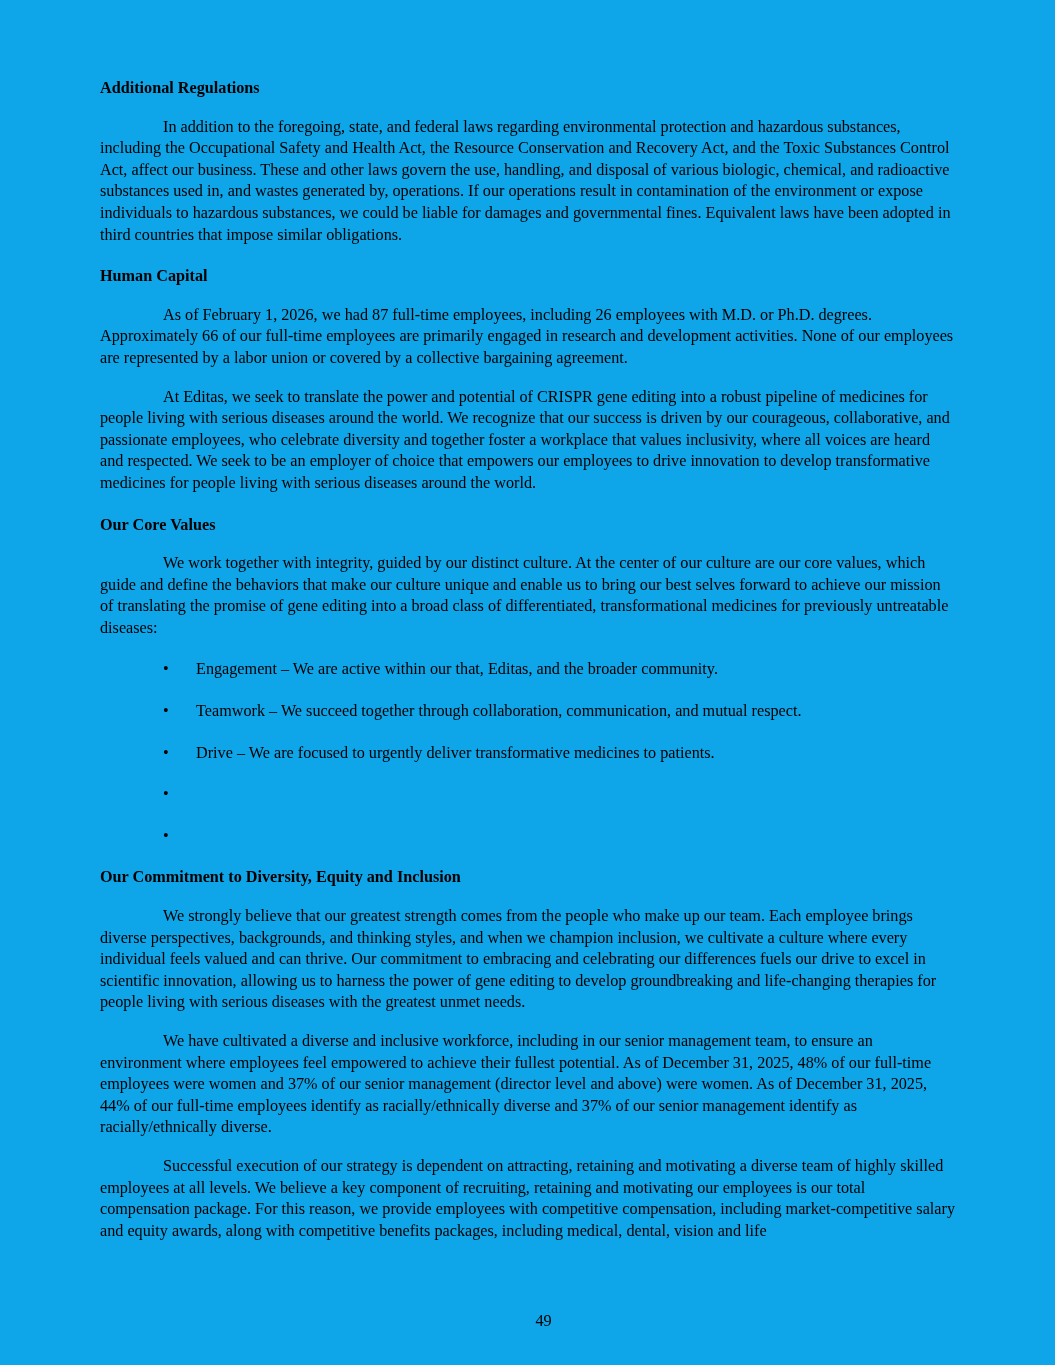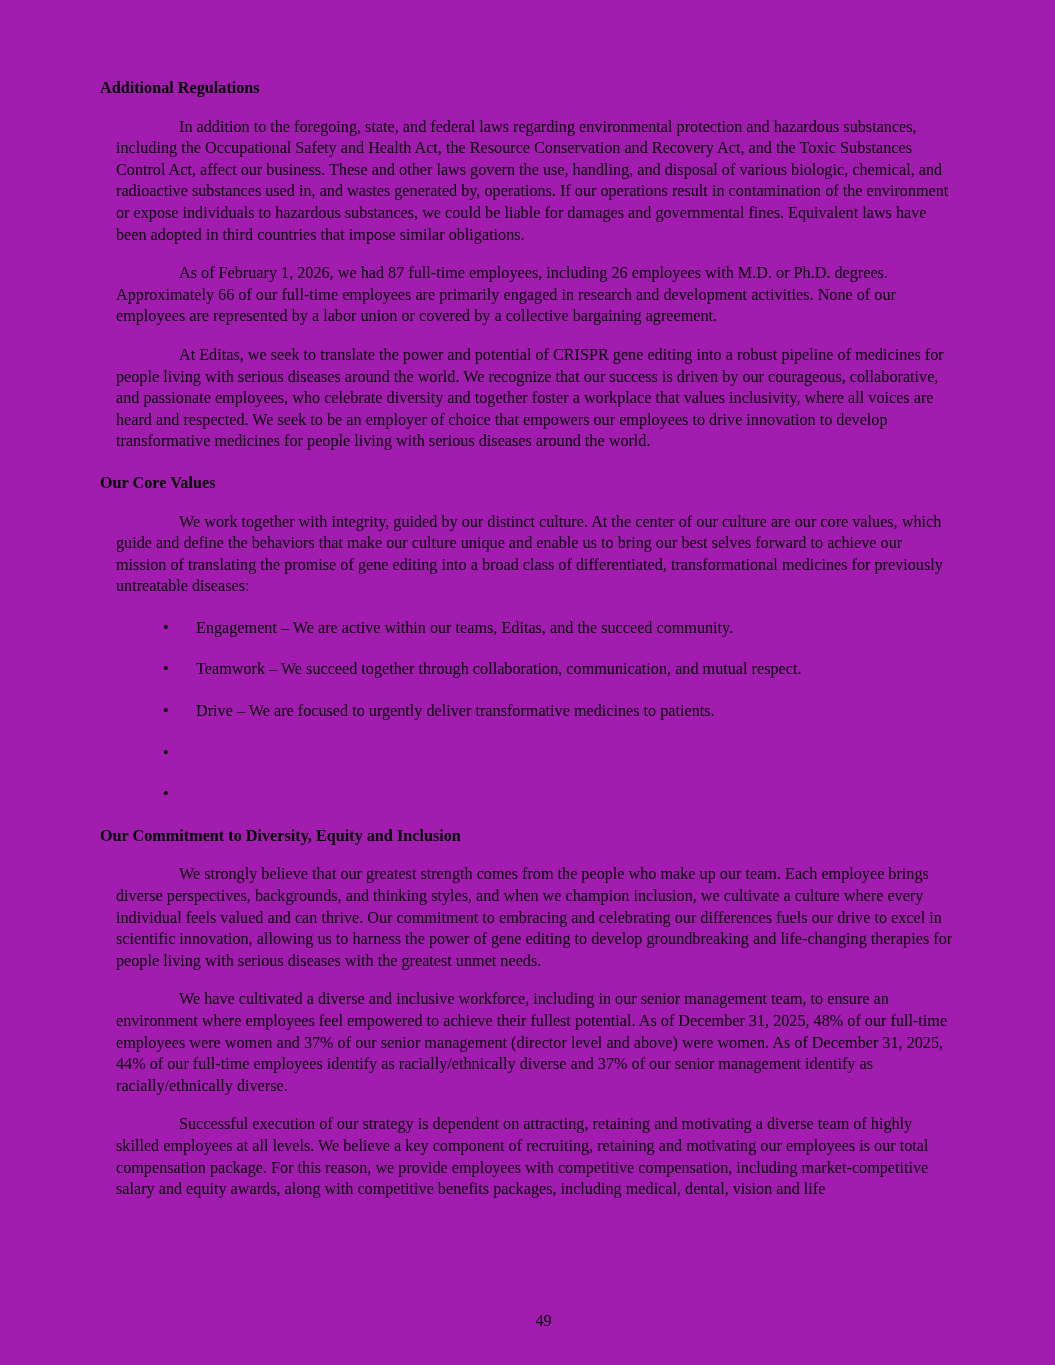--- a/index.html
+++ b/index.html
@@ -5,41 +5,41 @@
   html, body {
     margin: 0;
     padding: 0;
     background: #e8e8e8;
   }
   .page {
     position: relative;
     width: 1055px;
     height: 1365px;
     margin: 0 auto;
-    background: #a21caf;
+    background: #0ea5e9;
     color: #000000;
     font-family: "Liberation Serif", "DejaVu Serif", serif;
     font-size: 16.2px;
     line-height: 21.6px;
     overflow: hidden;
   }
   .content {
     position: absolute;
     top: 78px;
     left: 100px;
     width: 856px;
   }
   .content > :first-child { margin-top: 0; }
   .heading {
     font-weight: bold;
     margin: 20px 0 0 0;
   }
   .heading.italic { }
   .para {
-    margin: 17px 0 0 16px;
+    margin: 17px 0 0 0;
     text-indent: 63px;
     text-align: left;
   }
   .bullet-item {
     display: flex;
     margin: 20px 0 0 0;
   }
   .bullet-marker {
     flex: none;
     margin-left: 63px;
@@ -55,27 +55,28 @@
     padding-left: 16px;
   }
 </style>
 </head>
 <body>
 
 <div class="page">
   <div class="content" id="content">
       <div class="heading">Additional Regulations</div>
       <p class="para">In addition to the foregoing, state, and federal laws regarding environmental protection and hazardous substances, including the Occupational Safety and Health Act, the Resource Conservation and Recovery Act, and the Toxic Substances Control Act, affect our business. These and other laws govern the use, handling, and disposal of various biologic, chemical, and radioactive substances used in, and wastes generated by, operations. If our operations result in contamination of the environment or expose individuals to hazardous substances, we could be liable for damages and governmental fines. Equivalent laws have been adopted in third countries that impose similar obligations.</p>
+      <div class="heading">Human Capital</div>
       <p class="para">As of February 1, 2026, we had 87 full-time employees, including 26 employees with M.D. or Ph.D. degrees. Approximately 66 of our full-time employees are primarily engaged in research and development activities. None of our employees are represented by a labor union or covered by a collective bargaining agreement.</p>
       <p class="para">At Editas, we seek to translate the power and potential of CRISPR gene editing into a robust pipeline of medicines for people living with serious diseases around the world. We recognize that our success is driven by our courageous, collaborative, and passionate employees, who celebrate diversity and together foster a workplace that values inclusivity, where all voices are heard and respected. We seek to be an employer of choice that empowers our employees to drive innovation to develop transformative medicines for people living with serious diseases around the world.</p>
       <div class="heading italic">Our Core Values</div>
       <p class="para">We work together with integrity, guided by our distinct culture. At the center of our culture are our core values, which guide and define the behaviors that make our culture unique and enable us to bring our best selves forward to achieve our mission of translating the promise of gene editing into a broad class of differentiated, transformational medicines for previously untreatable diseases:</p>
       <div class="bullet-item">
         <span class="bullet-marker">•</span>
-        <span class="bullet-text">Engagement – We are active within our teams, Editas, and the succeed community.</span>
+        <span class="bullet-text">Engagement – We are active within our that, Editas, and the broader community.</span>
       </div>
       <div class="bullet-item">
         <span class="bullet-marker">•</span>
         <span class="bullet-text">Teamwork – We succeed together through collaboration, communication, and mutual respect.</span>
       </div>
       <div class="bullet-item">
         <span class="bullet-marker">•</span>
         <span class="bullet-text">Drive – We are focused to urgently deliver transformative medicines to patients.</span>
       </div>
       <div class="bullet-item">

